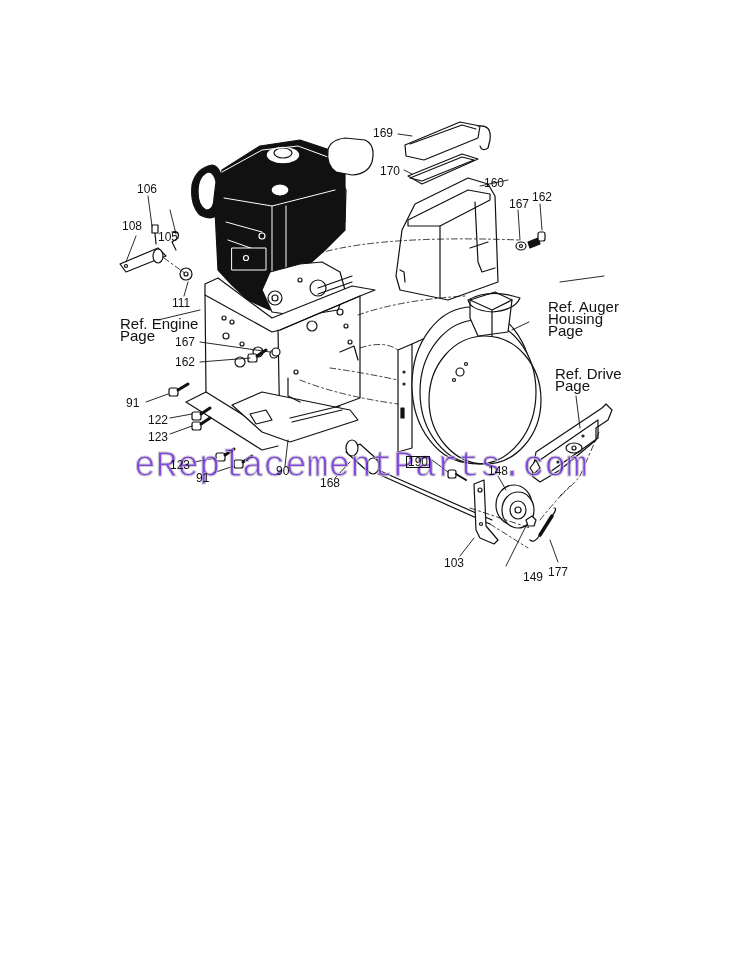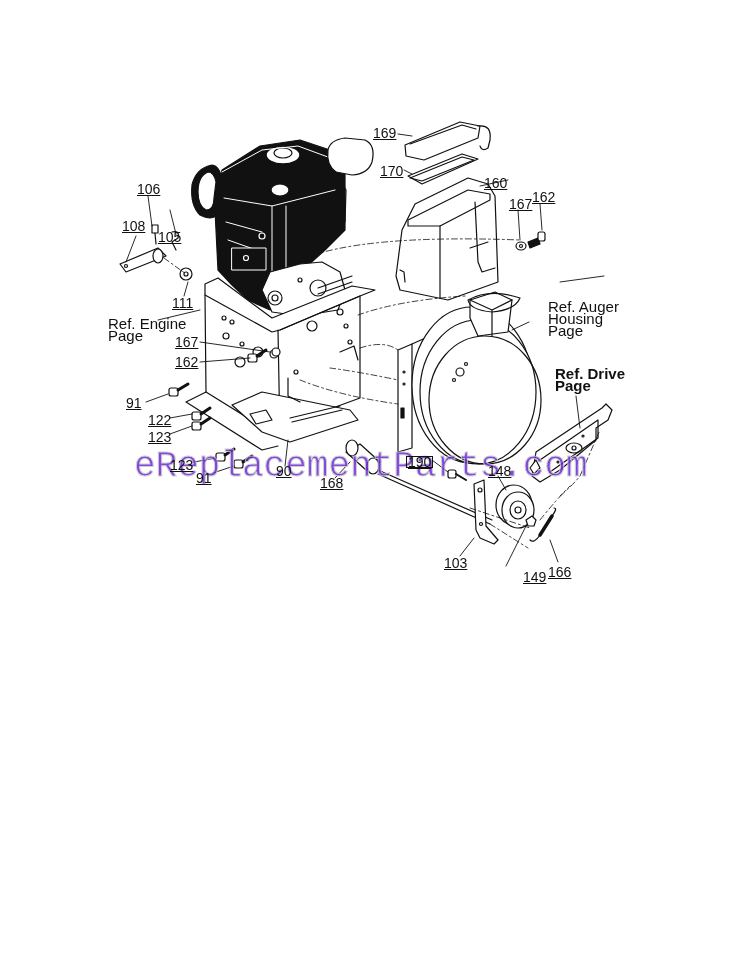--- a/index.html
+++ b/index.html
@@ -1,20 +1,20 @@
 <!DOCTYPE html>
 <html><head>
   <meta charset="utf-8">
   <style>
     html, body { margin: 0; padding: 0; background: #ffffff; }
     body { width: 750px; height: 970px; position: relative; overflow: hidden;
            font-family: "Liberation Sans", sans-serif; }
     #diagram { position: absolute; left: 0; top: 0; width: 750px; height: 970px; }
-    .lbl { position: absolute; font-size: 14px; color: #111; line-height: 12px; white-space: nowrap;
-           font-family: "Liberation Sans", sans-serif; text-decoration: underline; }
+    .lbl { position: absolute; font-size: 12px; color: #111; line-height: 12px; white-space: nowrap;
+           font-family: "Liberation Sans", sans-serif; }
     .ref { position: absolute; font-size: 15px; color: #111; line-height: 12px;
            font-family: "Liberation Sans", sans-serif; }
     .ref span { display: block; }
     .boxed { border: 1px solid #111; padding: 0 1px; line-height: 10px; }
     .watermark { position: absolute; left: 134px; top: 446px; font-size: 36px; letter-spacing: 0px;
                  color: #6d28d9; -webkit-text-stroke: 1px #c8c8c8; opacity: 0.85;
                  font-family: Liberation Mono, monospace; white-space: nowrap; pointer-events: none; }
   </style>
 </head>
 <body>
@@ -249,30 +249,30 @@
         <path d="M300,260 Q360,234 520,240"></path>
         <path d="M540,520 Q556,500 570,486"></path>
       </g>
     </g>
   </svg>
 
   
   <div class="watermark">eReplacementParts.com</div>
 
   
-  <div class="ref" style="left:108px; top:318px;">
+  <div class="ref" style="left:120px; top:318px;">
     <span>Ref. Engine</span>
     <span>Page</span>
   </div>
   <div class="ref" style="left:548px; top:301px;">
     <span>Ref. Auger</span>
     <span>Housing</span>
     <span>Page</span>
   </div>
-  <div class="ref" style="left:555px; top:368px;font-weight:bold;">
+  <div class="ref" style="left:555px; top:368px;">
     <span>Ref. Drive</span>
     <span>Page</span>
   </div>
 
   
   <div class="lbl" style="left:373px; top:127px;">169</div>
   <div class="lbl" style="left:380px; top:165px;">170</div>
   <div class="lbl" style="left:484px; top:177px;">160</div>
   <div class="lbl" style="left:509px; top:198px;">167</div>
   <div class="lbl" style="left:532px; top:191px;">162</div>
@@ -286,14 +286,14 @@
   <div class="lbl" style="left:148px; top:414px;">122</div>
   <div class="lbl" style="left:148px; top:431px;">123</div>
   <div class="lbl" style="left:170px; top:459px;">123</div>
   <div class="lbl" style="left:196px; top:472px;">91</div>
   <div class="lbl" style="left:276px; top:465px;">90</div>
   <div class="lbl" style="left:320px; top:477px;">168</div>
   <div class="lbl boxed" style="left:406px; top:456px;">190</div>
   <div class="lbl" style="left:488px; top:465px;">148</div>
   <div class="lbl" style="left:444px; top:557px;">103</div>
   <div class="lbl" style="left:495px; top:571px;margin-left:28px;">149</div>
-  <div class="lbl" style="left:548px; top:566px;">166</div>
+  <div class="lbl" style="left:548px; top:566px;">177</div>
 </div>
 
 </body></html>

